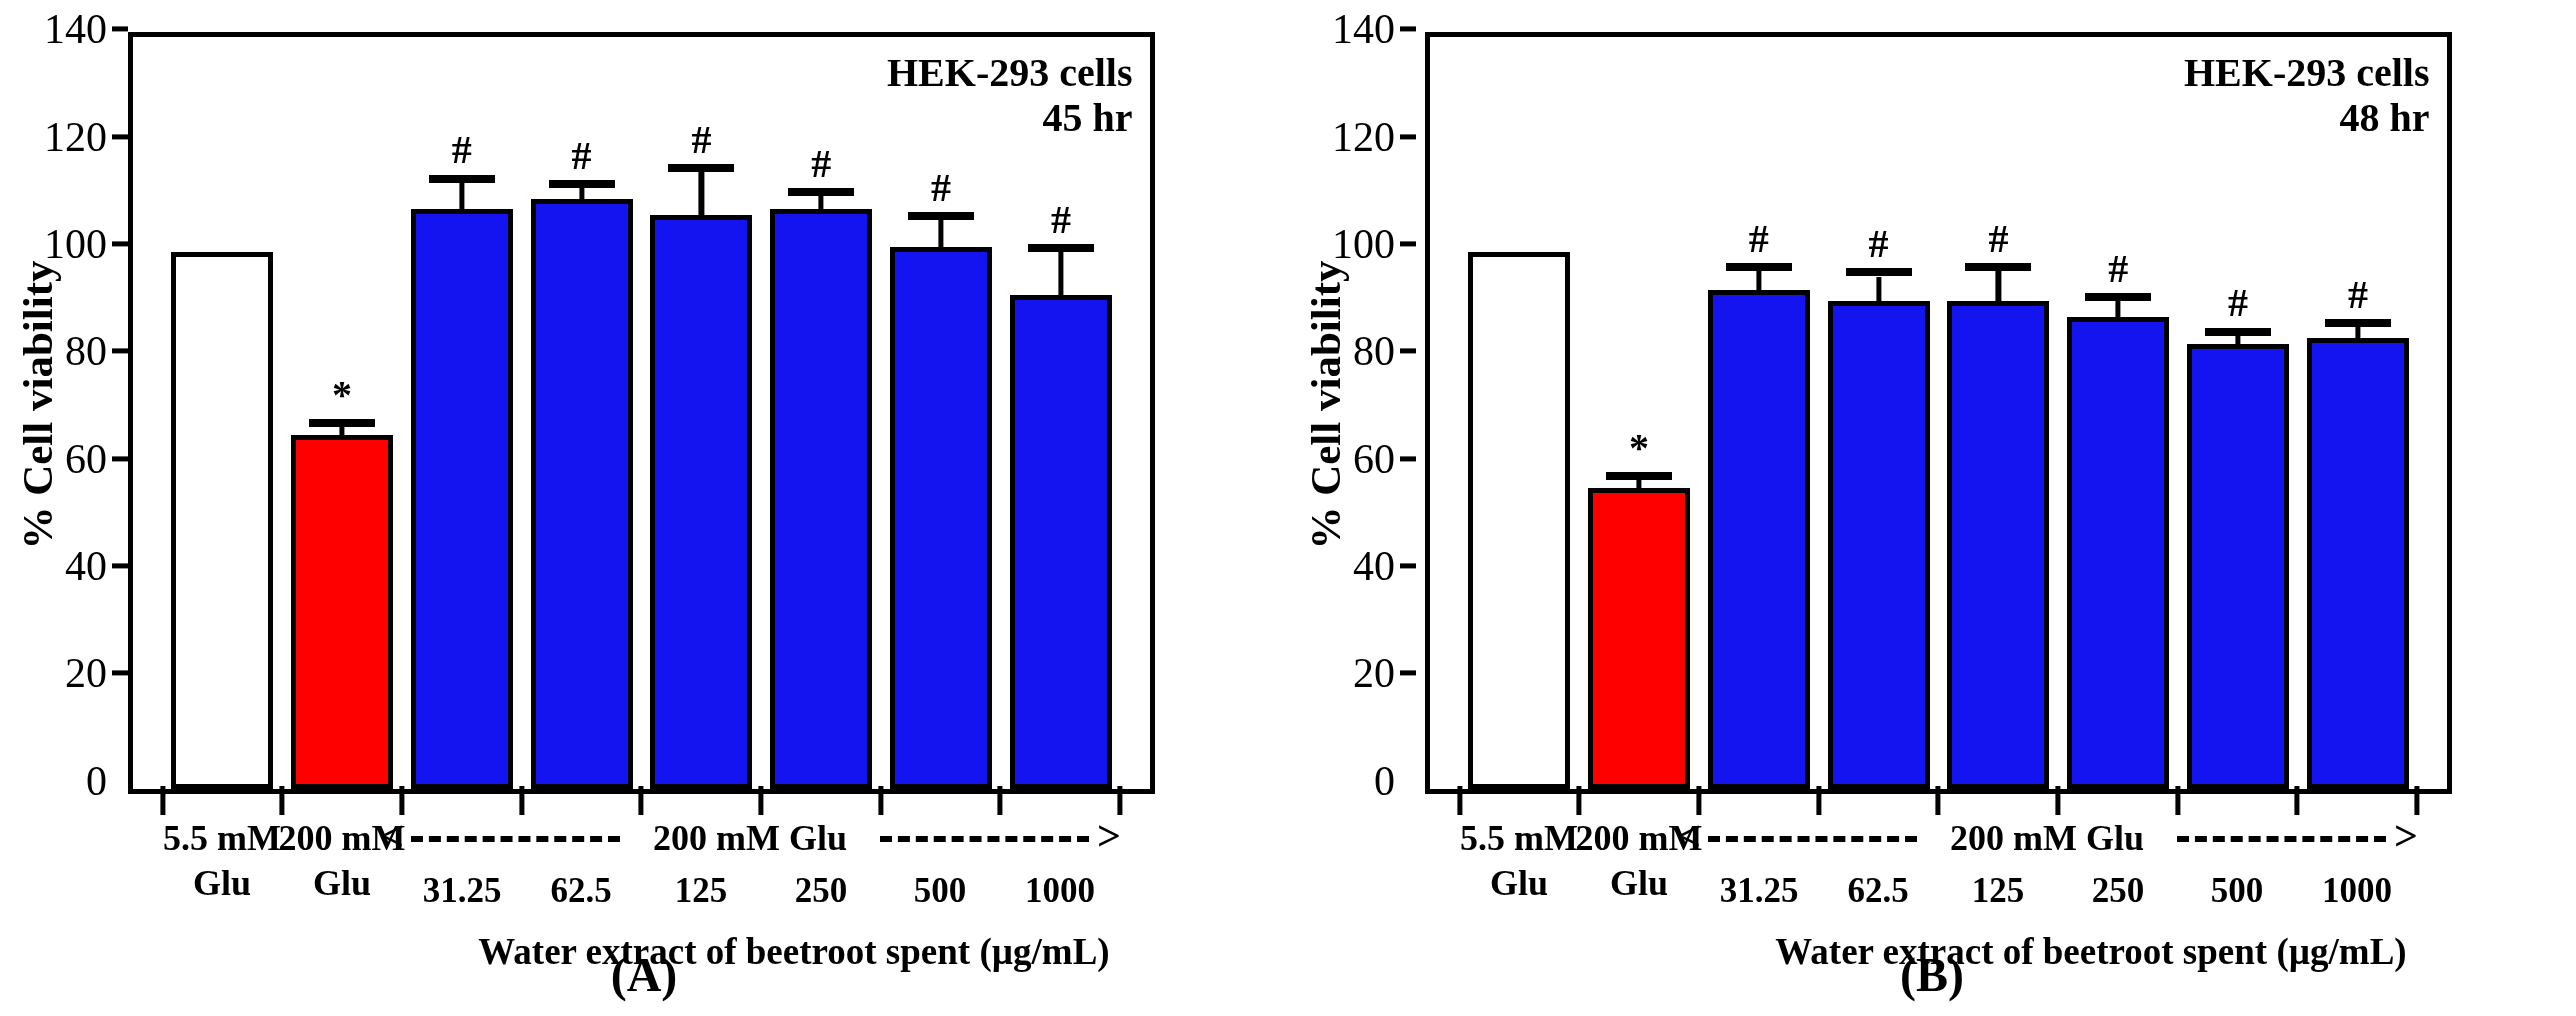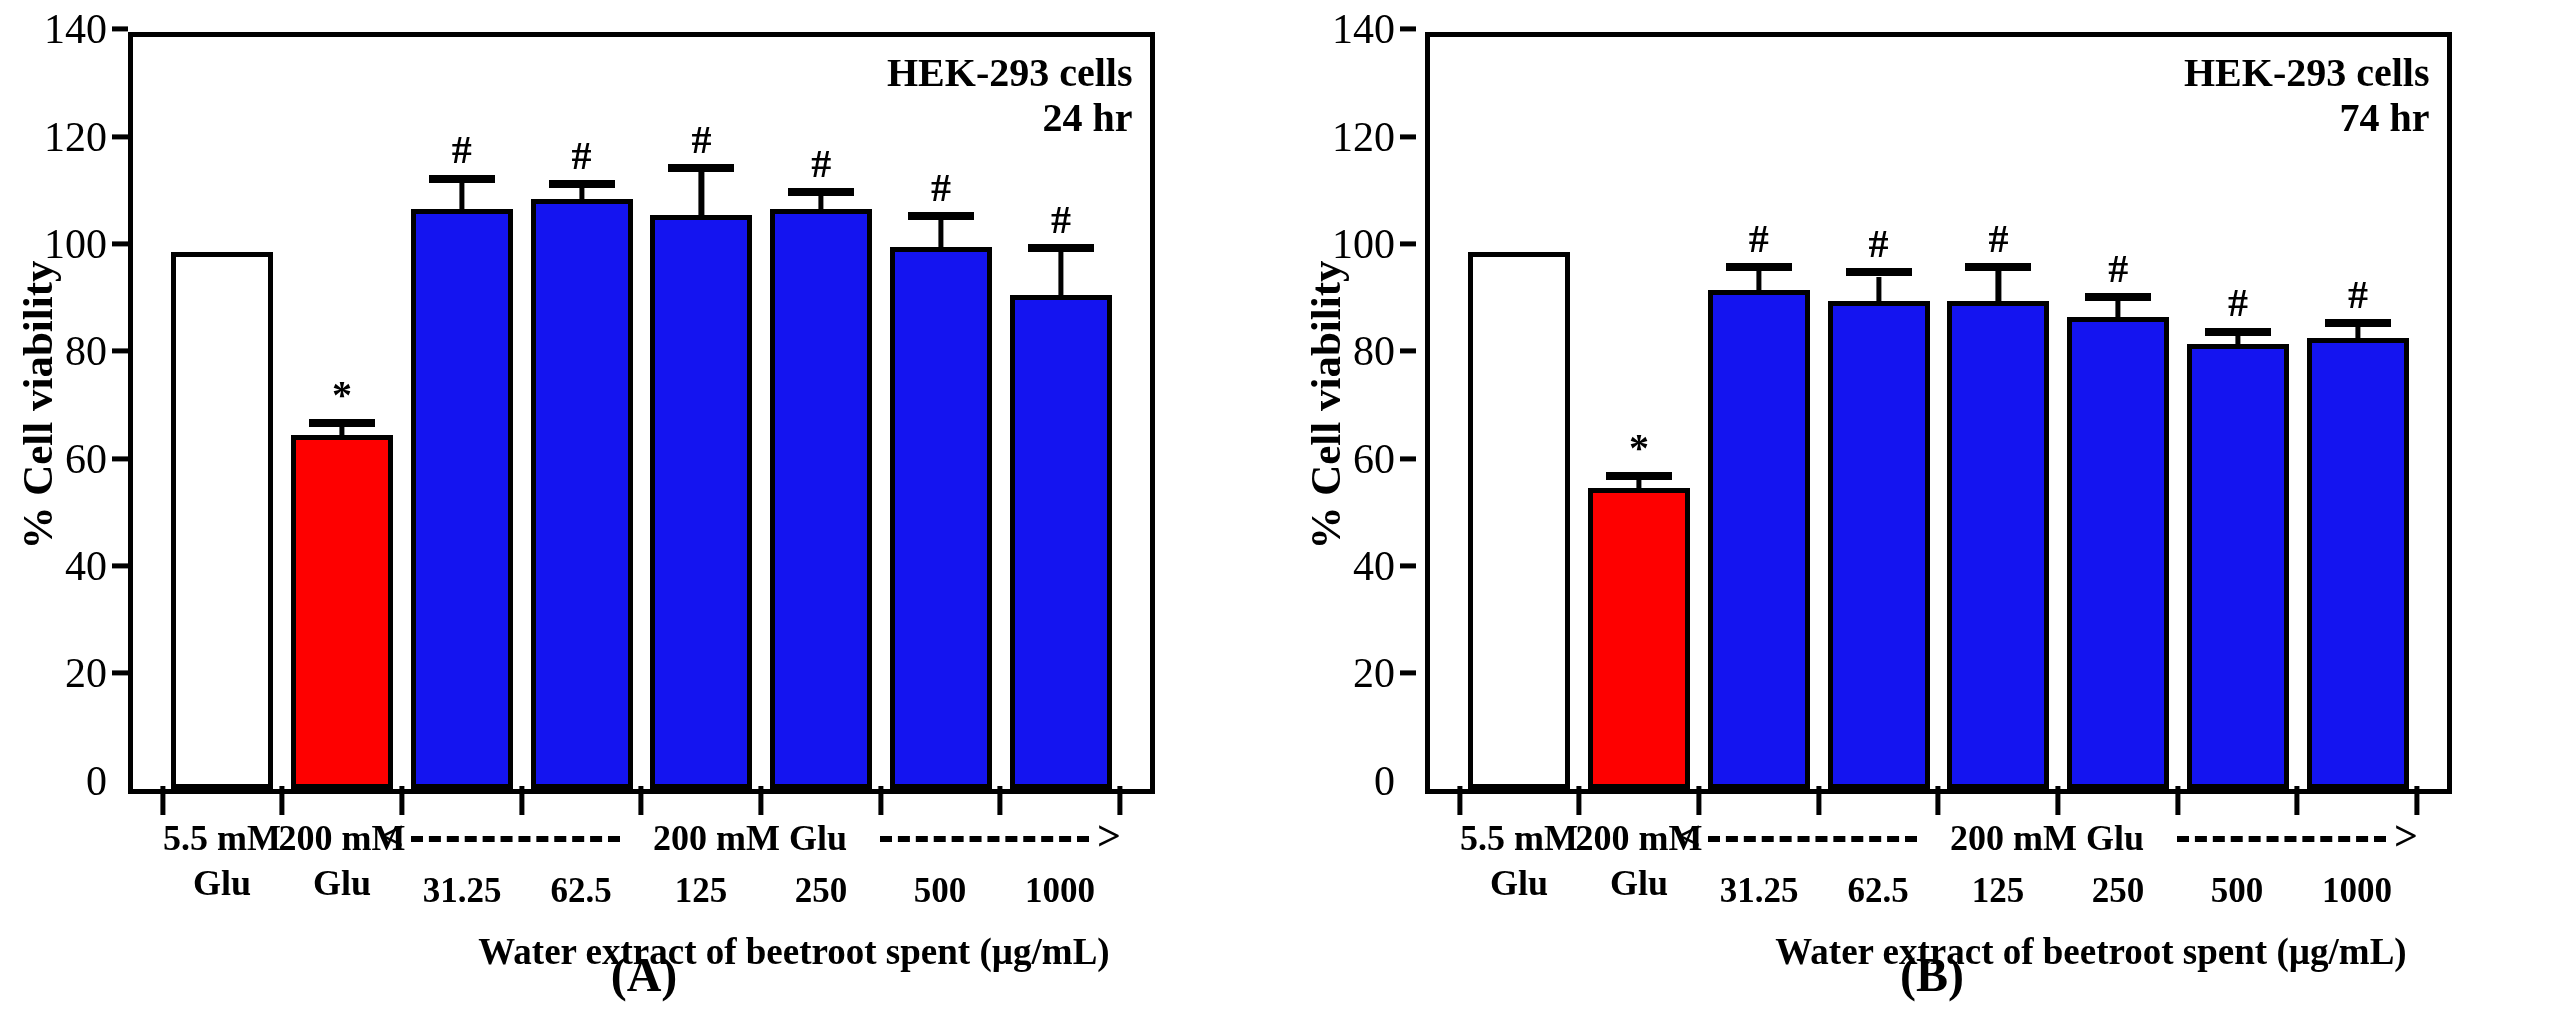--- a/index.html
+++ b/index.html
@@ -218,21 +218,21 @@
         <div class="ytick-label" style="top: 5.2px;">140</div>
         <div class="ytick-mark" style="top: 5.2px;"></div>
       </div>
       <div class="ylabel-wrap">
         <div class="ylabel">% Cell viability</div>
       </div>
       <div class="plot-area">
         <div class="frame"></div>
         <div class="cellline">
           <div>HEK-293 cells</div>
-          <div>24 hr</div>
+          <div>45 hr</div>
         </div>
         <div class="bars">
           <div class="barslot">
             <div class="bar white" style="height: 537px;"></div>
           </div>
           <div class="barslot">
             <div class="bar red" style="height: 354px;"></div>
             <div class="errbar" style="bottom: 354px; height: 8px;"></div>
             <div class="errcap" style="bottom: 362px;"></div>
             <div class="sig" style="bottom: 374px;">*</div>
@@ -324,21 +324,21 @@
         <div class="ytick-label" style="top: 5.2px;">140</div>
         <div class="ytick-mark" style="top: 5.2px;"></div>
       </div>
       <div class="ylabel-wrap">
         <div class="ylabel">% Cell viability</div>
       </div>
       <div class="plot-area">
         <div class="frame"></div>
         <div class="cellline">
           <div>HEK-293 cells</div>
-          <div>74 hr</div>
+          <div>48 hr</div>
         </div>
         <div class="bars">
           <div class="barslot">
             <div class="bar white" style="height: 537px;"></div>
           </div>
           <div class="barslot">
             <div class="bar red" style="height: 301px;"></div>
             <div class="errbar" style="bottom: 301px; height: 8px;"></div>
             <div class="errcap" style="bottom: 309px;"></div>
             <div class="sig" style="bottom: 321px;">*</div>

